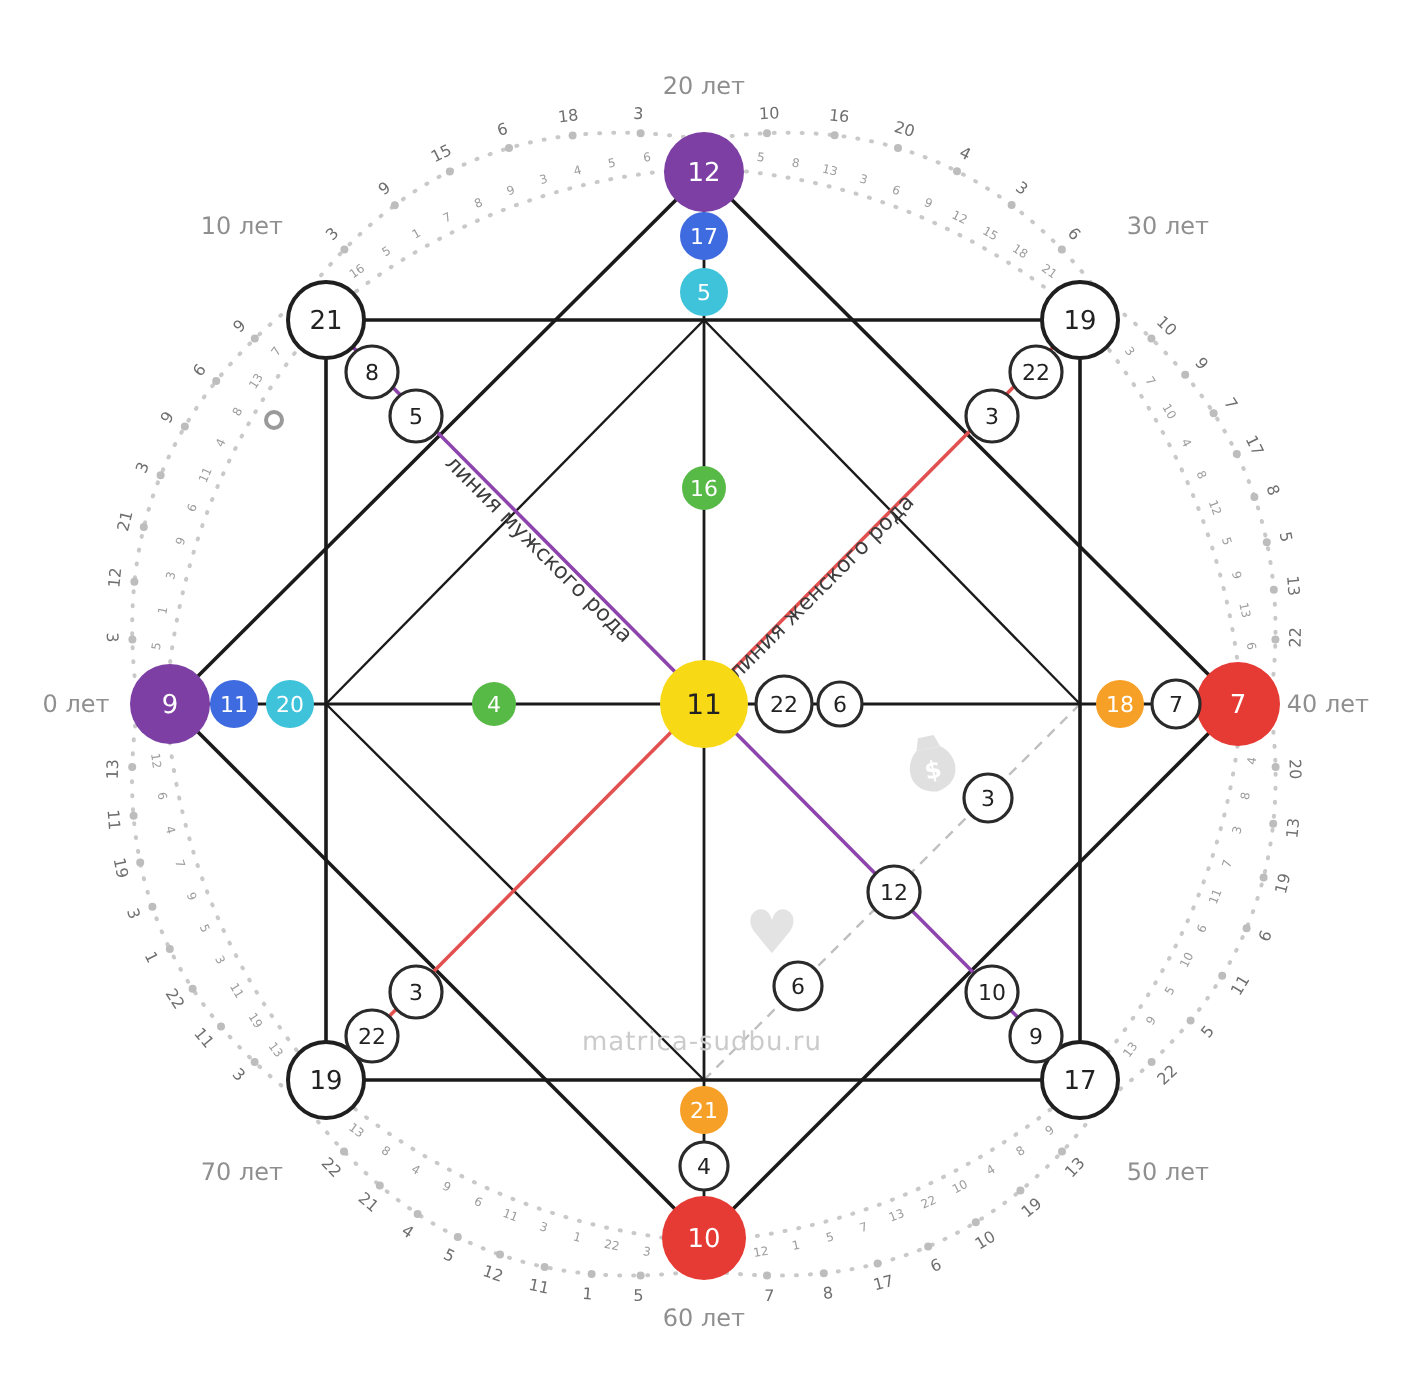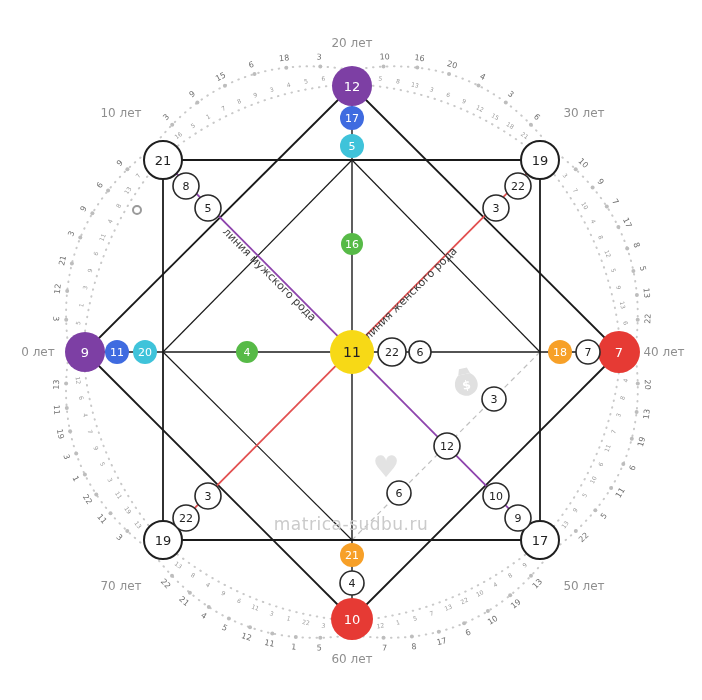--- a/index.html
+++ b/index.html
@@ -1,20 +1,20 @@
 <!DOCTYPE html>
 <html><head>
 <meta charset="utf-8">
 <style>
   html,body{margin:0;padding:0;background:#ffffff;}
   .stage{position:relative;width:702px;height:700px;background:#ffffff;overflow:hidden;
          font-family:"DejaVu Sans","Liberation Sans",sans-serif;}
   svg text{font-family:"DejaVu Sans","Liberation Sans",sans-serif;}
   .watermark{position:absolute;left:351px;top:514px;transform:translateX(-50%);
-             color:#cbcbcb;font-size:17px;letter-spacing:.5px;white-space:nowrap;user-select:none;}
+             color:#cbcbcb;font-size:13px;letter-spacing:.5px;white-space:nowrap;user-select:none;}
 </style>
 </head>
 <body>
 
 <div class="stage">
   <svg id="matrix-svg" width="702" height="700" viewBox="0 0 702 700">
       <path d="M 69.0 352.0 Q 50.3 225.0 151.8 148.6" fill="none" stroke="#c9c9c9" stroke-width="2" stroke-dasharray="0.5 6.5" stroke-linecap="round"></path>
       <path d="M 83.0 352.0 Q 90.8 242.0 161.6 158.6" fill="none" stroke="#c9c9c9" stroke-width="2" stroke-dasharray="0.5 6.5" stroke-linecap="round"></path>
       <circle cx="66.2" cy="319.8" r="2" fill="#bdbdbd"></circle>
       <text x="56.2" y="318.7" font-size="8" fill="#6f6f6f" text-anchor="middle" dy="0.35em" transform="rotate(88.5 56.2 318.7)">3</text>

